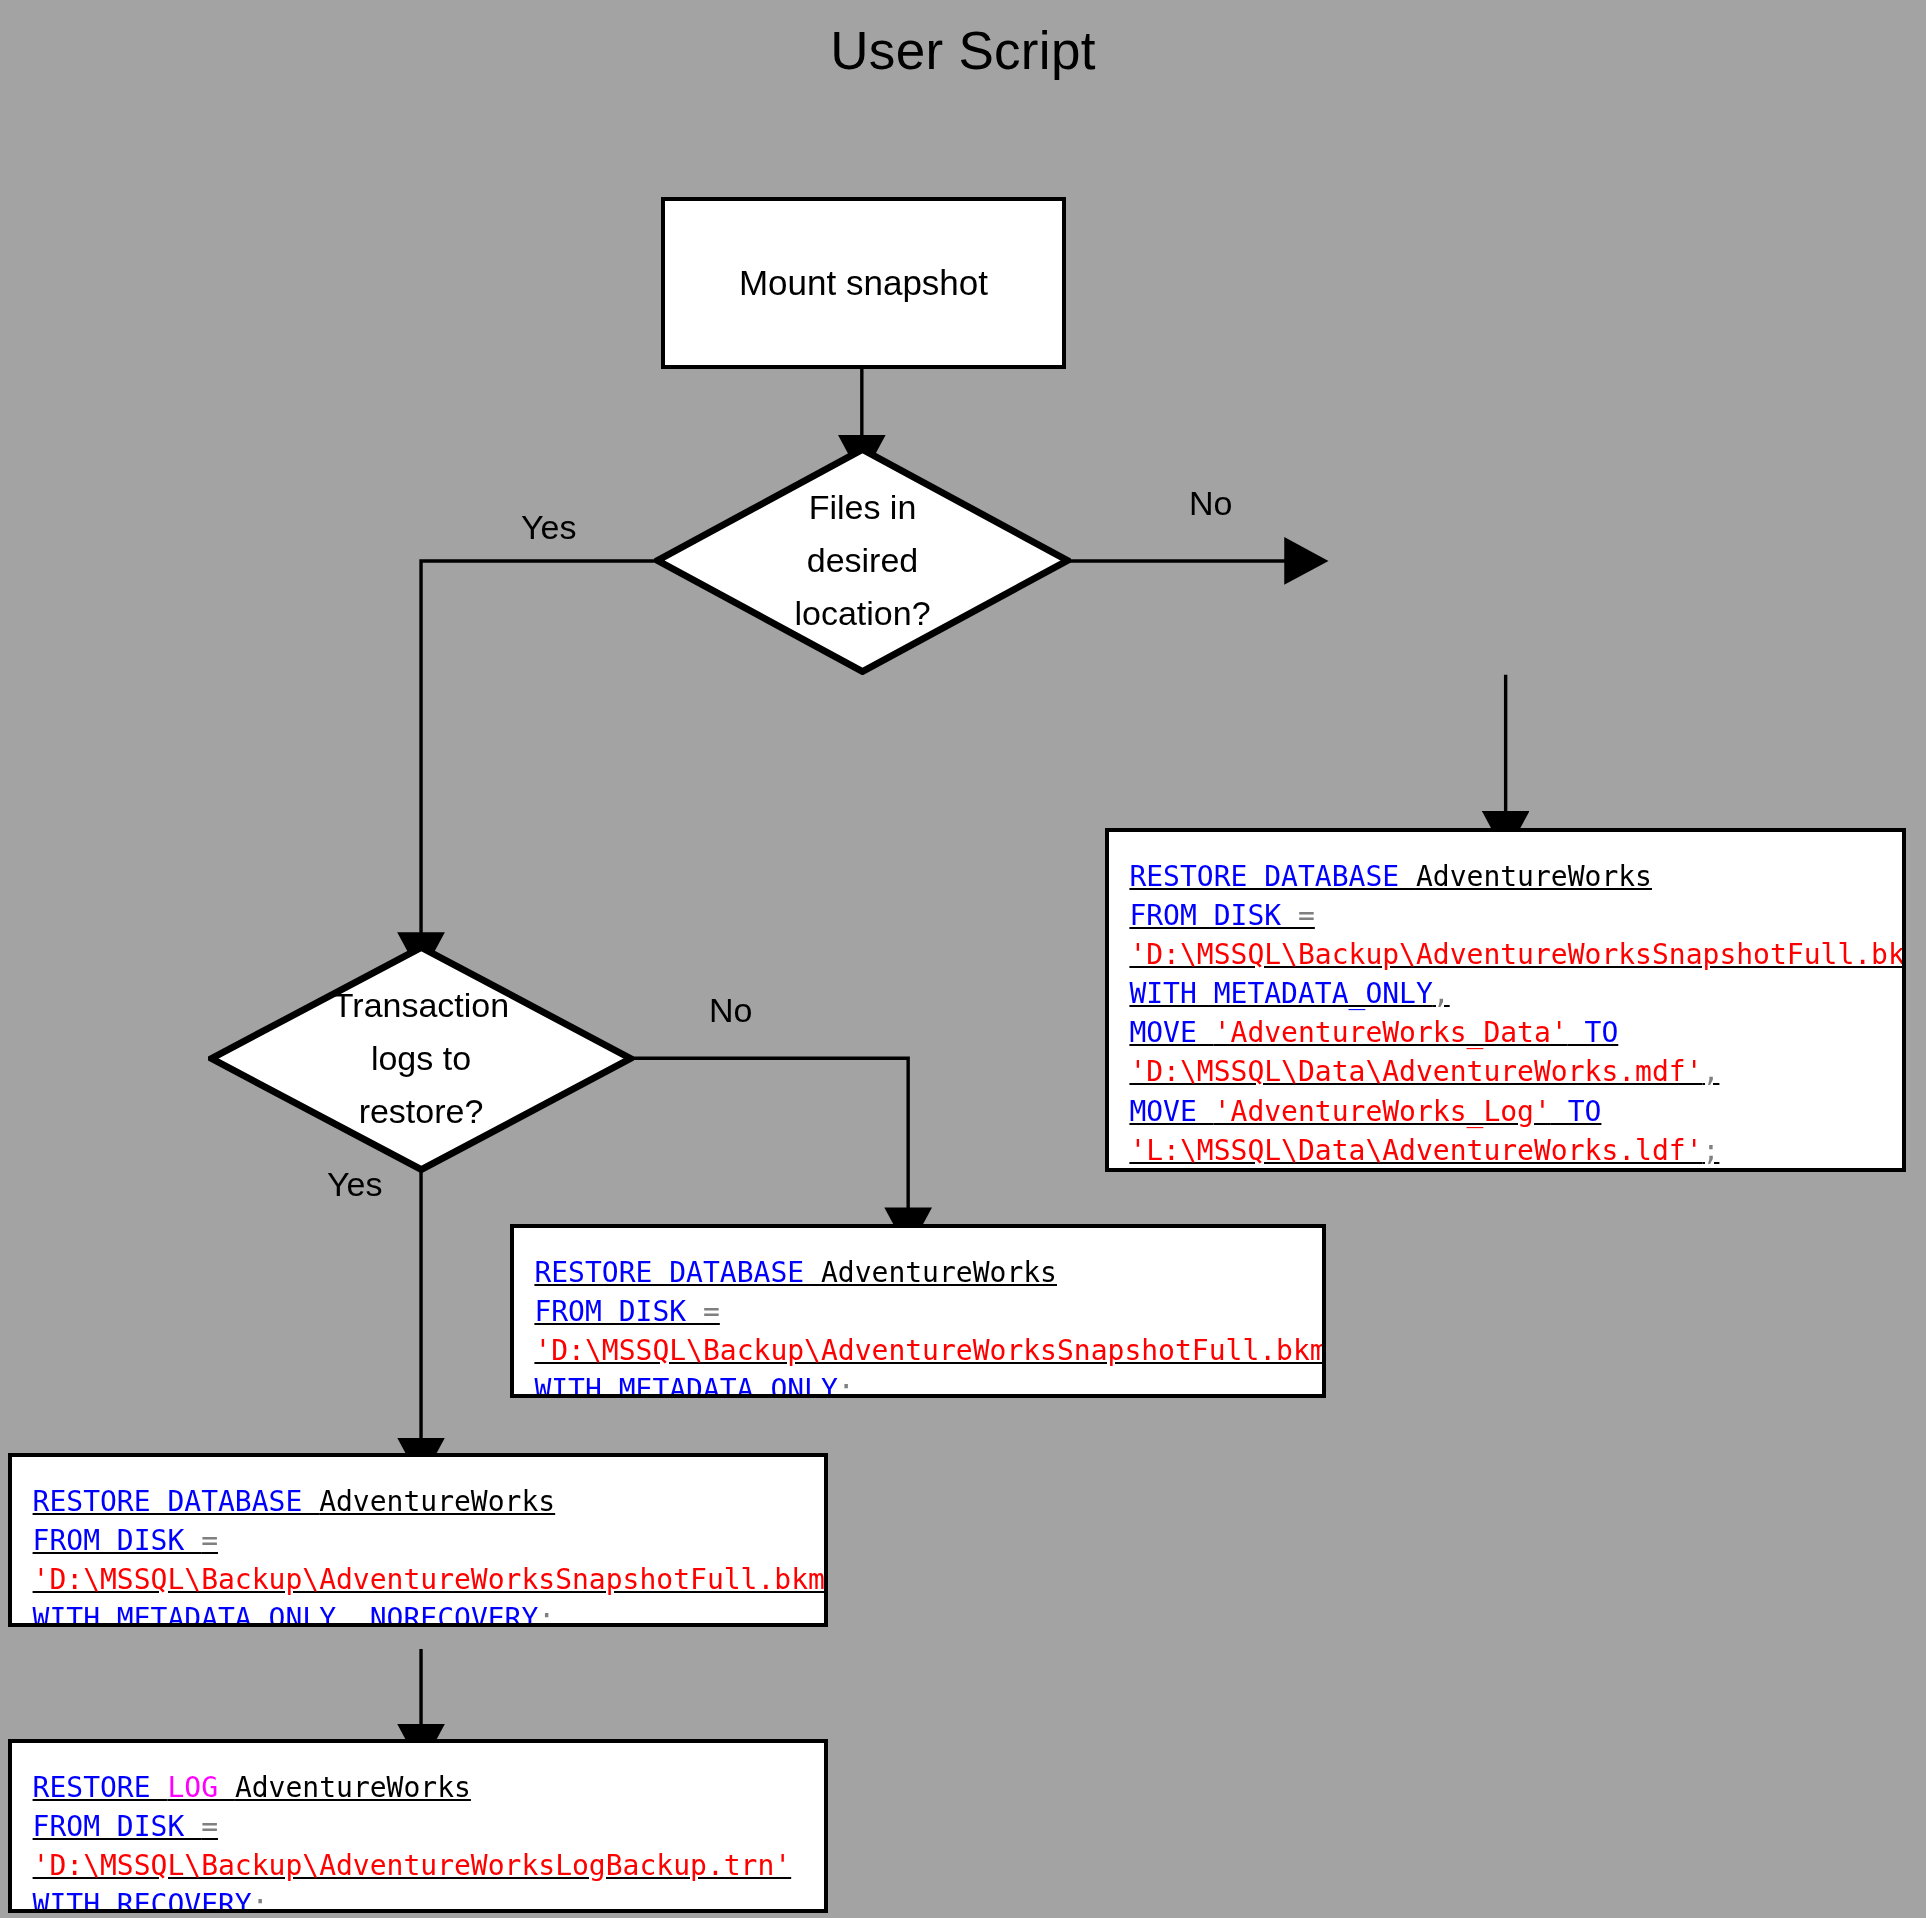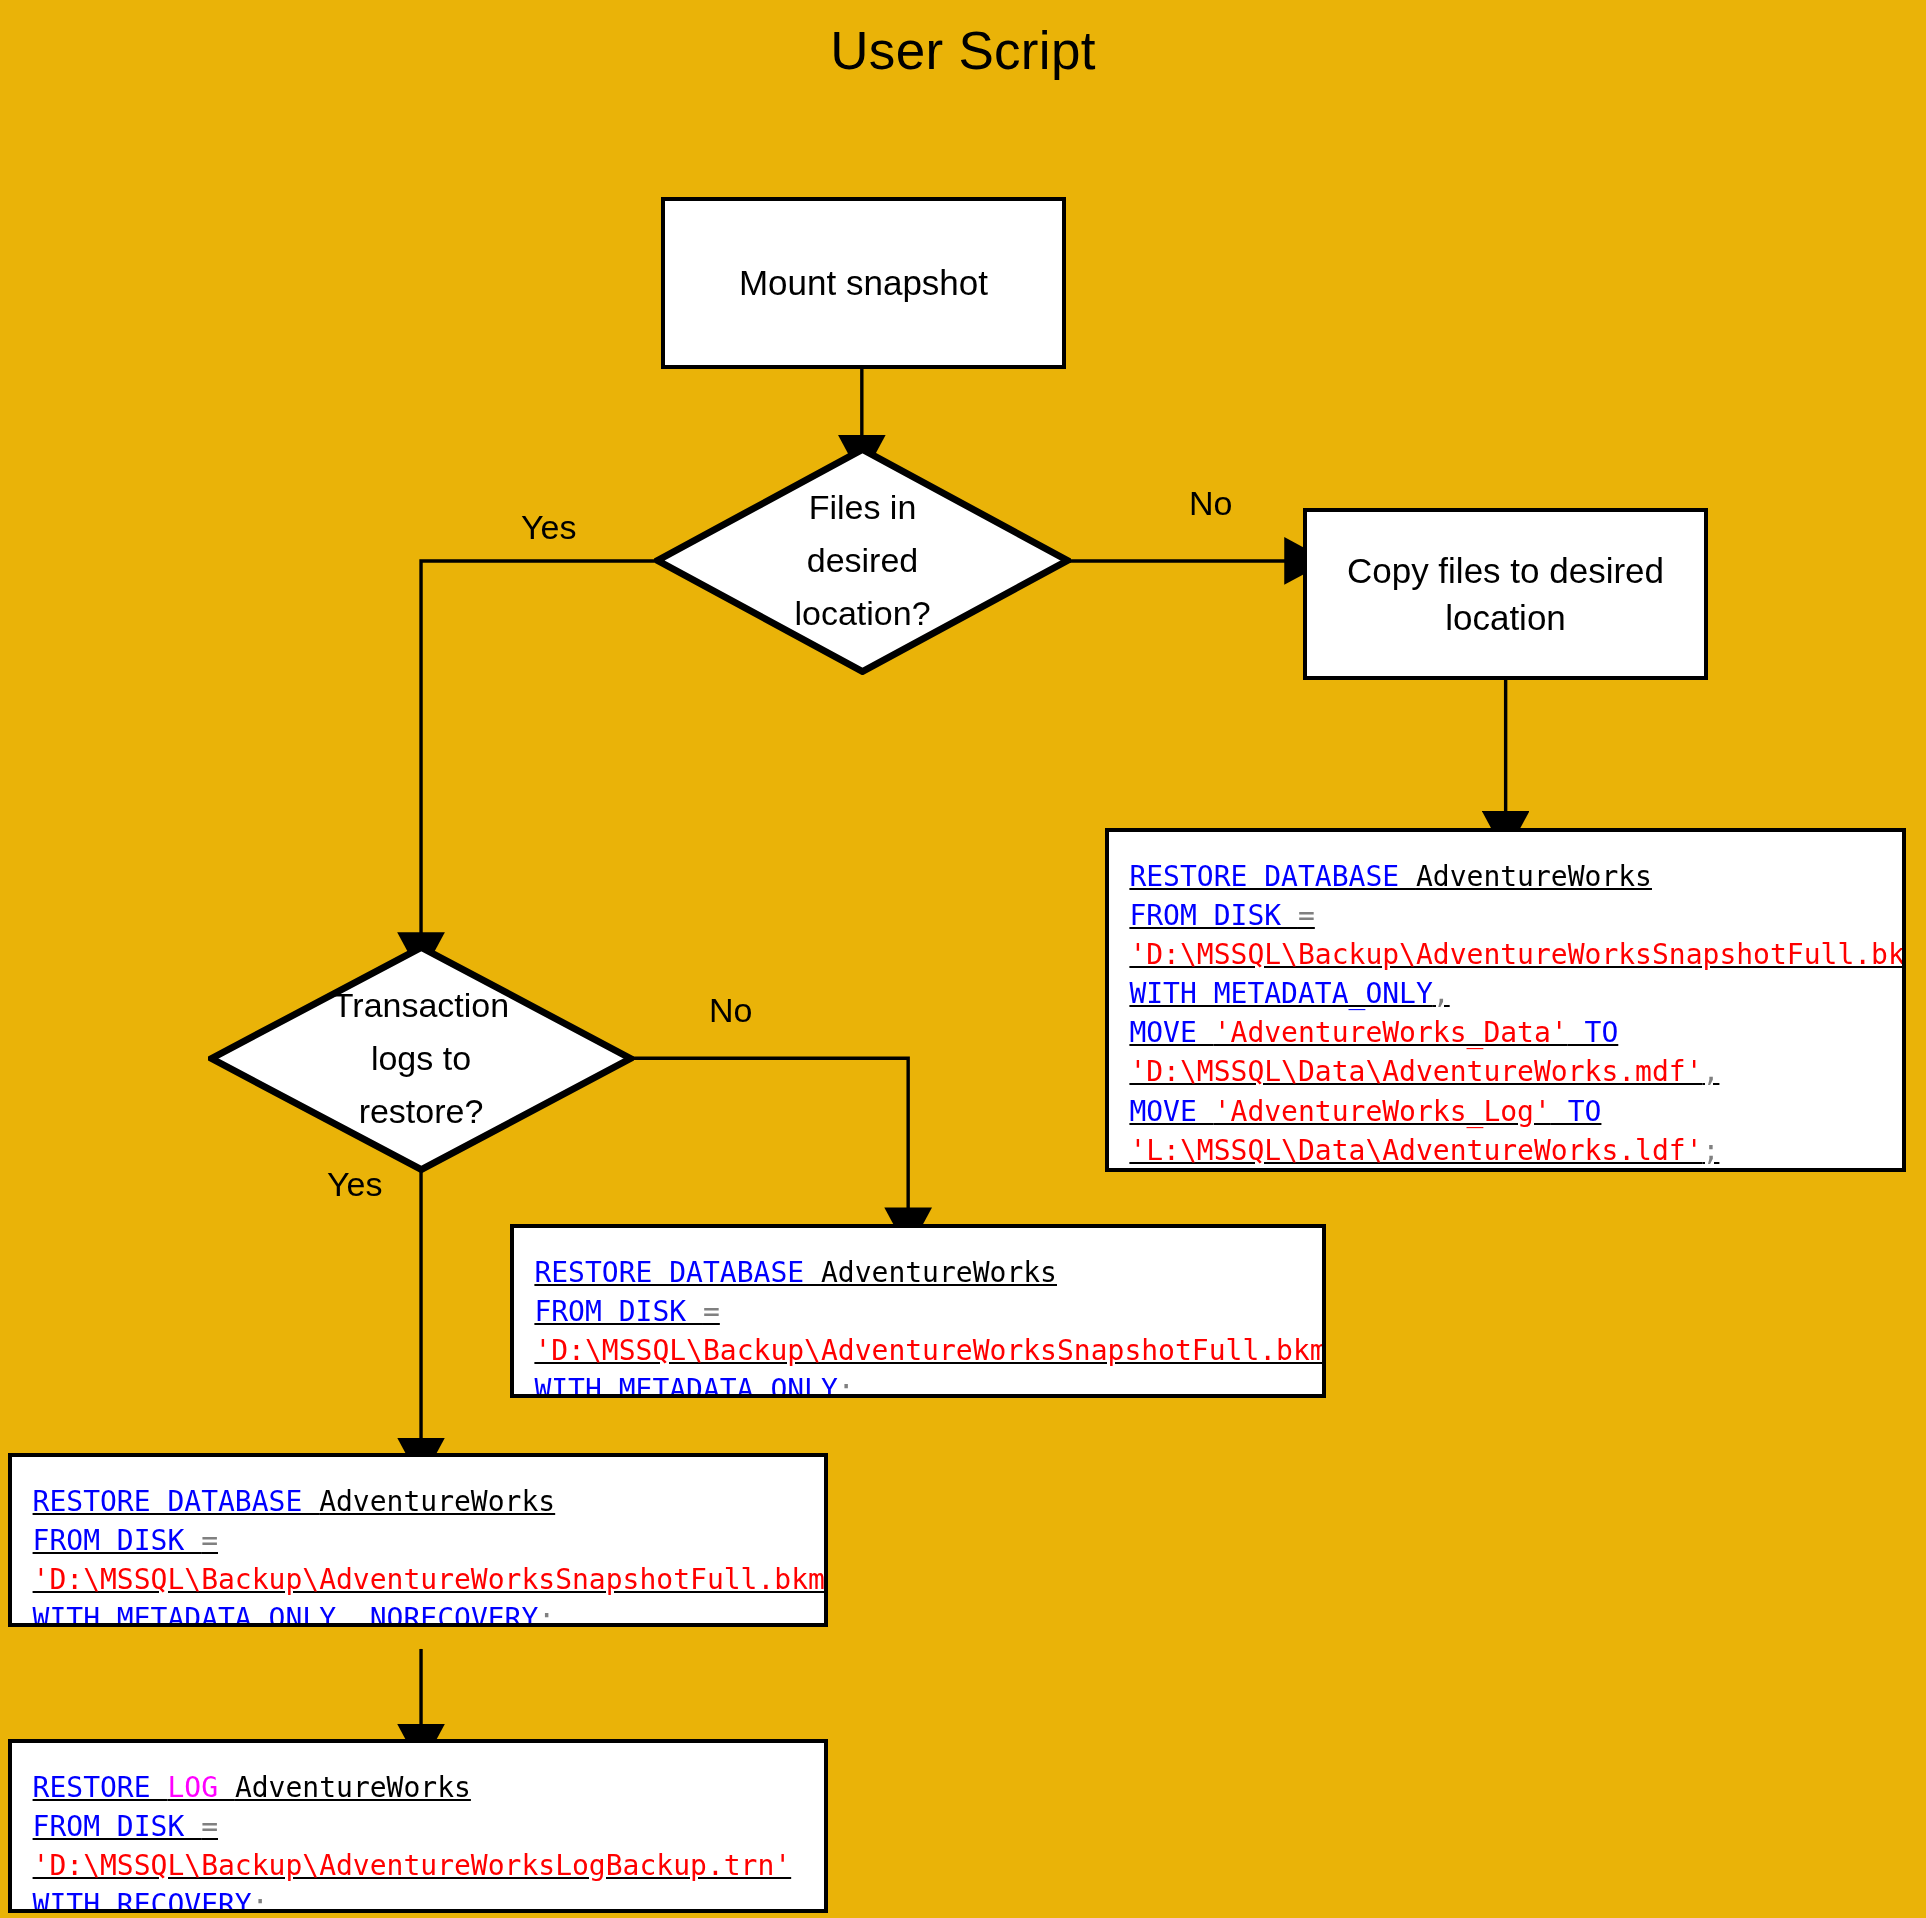--- a/index.html
+++ b/index.html
@@ -104,21 +104,21 @@
   }
   .kw  { color: #0000ff; }
   .log { color: #ff00ff; }
   .str { color: #ff0000; }
   .pun { color: #808080; }
   .idn { color: #000000; }
 </style>
 </head>
 <body style="background: rgb(226, 226, 226);">
 
-<div id="canvas" style="background: #eab308;">
+<div id="canvas" style="background: #a3a3a3;">
 
   <div class="title">User Script</div>
 
   <svg class="links" viewBox="0 0 2827 2816" width="1926" height="1919">
     <defs>
       <marker id="ah" markerWidth="16" markerHeight="14" refX="2" refY="7" orient="auto" markerUnits="strokeWidth">
         <path d="M0,0 L0,14 L13,7 z" fill="#000"></path>
       </marker>
     </defs>
 
@@ -134,24 +134,20 @@
 
     <path d="M618,1706 L618,2120" stroke="#000" stroke-width="5" fill="none" marker-end="url(#ah)"></path>
 
     <path d="M618,2420 L618,2540" stroke="#000" stroke-width="5" fill="none" marker-end="url(#ah)"></path>
   </svg>
 
   <div class="proc" style="left:661px; top:161px; width:405px; height:172px;">
     <span>Mount snapshot</span>
   </div>
 
-  <div class="proc" style="left:1303px; top:472px; width:405px; height:172px; white-space:pre-line;">
-    <span>Copy files to desired
-location</span>
-  </div>
 
   <div class="diamond-wrap" style="left:654px; top:446px; width:417px; height:229px;">
     <svg width="417" height="229" viewBox="0 0 612 336">
       <polygon points="306,5 607,168 306,331 5,168" fill="#ffffff" stroke="#000000" stroke-width="10"></polygon>
     </svg>
     <div class="diamond-label">Files in
 desired
 location?</div>
   </div>
 

